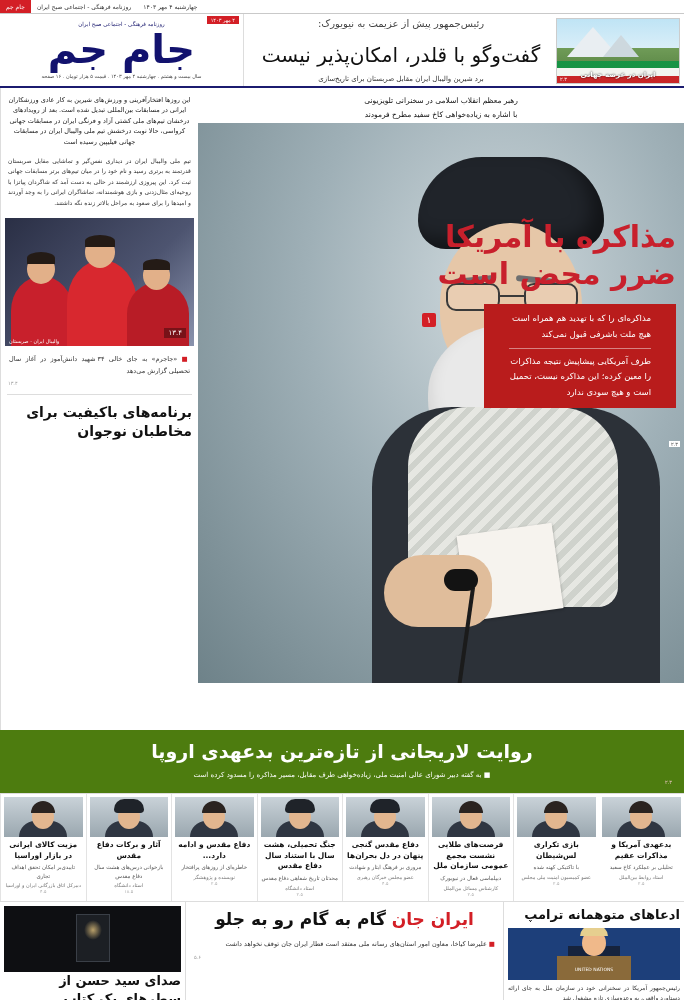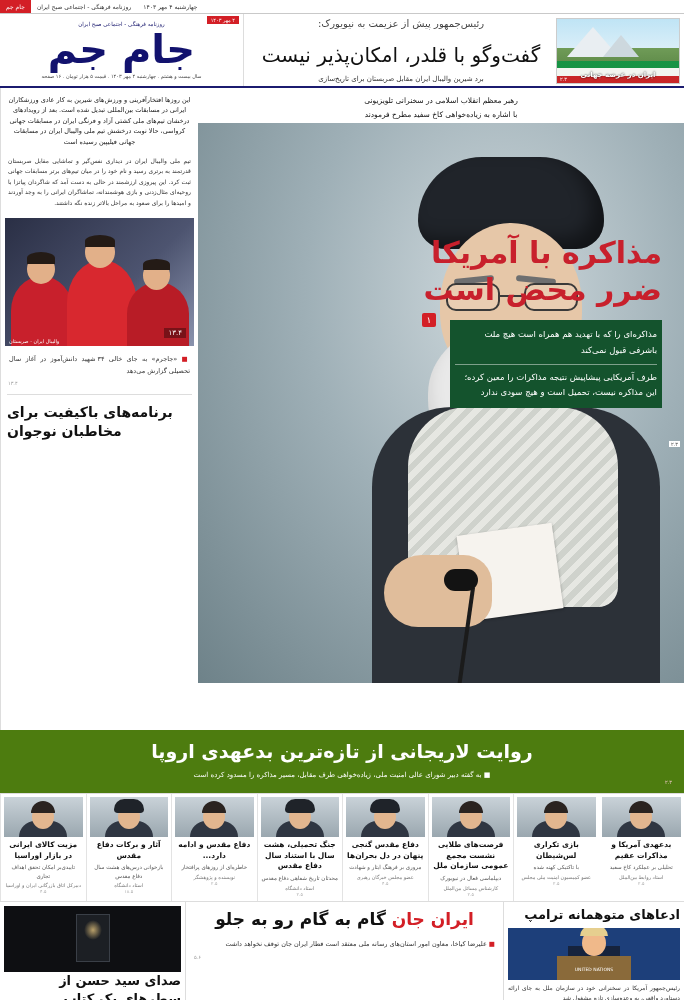--- a/index.html
+++ b/index.html
@@ -103,21 +103,21 @@
   .volley .hr2 { left:80px; bottom:99px; width:30px; height:12px; }
   .volley .hr3 { left:138px; bottom:76px; width:27px; height:11px; }
   .volley .tag { position:absolute; left:4px; bottom:2px; font-size:5px; color:#fff; }
   .volley .badge { position:absolute; right:8px; bottom:8px; font-size:7px; color:#fff; background:rgba(0,0,0,.35); padding:1px 4px; }
 
   .rc-h2 { text-align:center; font-size:17px; font-weight:bold; color:#111; line-height:1.35; padding:4px 2px; }
   .rc-bullet { font-size:6.5px; color:#333; line-height:1.7; text-align:justify; padding:2px 4px 3px; }
   .rc-bullet i { color:#d31f26; font-style:normal; }
   .rc-pg { font-size:5px; color:#999; text-align:left; padding:0 3px 4px; }
   .hr-line { border-top:1px solid #ddd; margin:4px 2px; }
-  .rc-h3 { text-align:left; font-size:14px; font-weight:bold; color:#111; line-height:1.4; padding:4px 2px 2px; }
+  .rc-h3 { text-align:right; font-size:14px; font-weight:bold; color:#111; line-height:1.4; padding:4px 2px 2px; }
 
   
   .lead-top { padding:6px 10px 2px; text-align:center; }
   .lead-kicker { font-size:7.5px; color:#111; line-height:1.8; }
   .photo-wrap { position:relative; width:486px; height:560px; overflow:hidden; }
   .photo-bg {
     position:absolute; inset:0;
     background: radial-gradient(ellipse at 62% 30%, #cfd9dd 0%, #9fb0b7 45%, #6e8289 100%);
   }
   .portrait { position:absolute; right:18px; top:34px; width:300px; height:520px; }
@@ -157,25 +157,25 @@
     position:absolute; left:18px; top:398px; width:108px; height:72px;
     background:#e0bd9b; border-radius:40px 30px 28px 36px;
   }
   .paper {
     position:absolute; left:96px; top:372px; width:96px; height:86px;
     background:#f6f3ee; transform:rotate(-8deg); box-shadow:0 1px 3px rgba(0,0,0,.3);
   }
   .mic-stand { position:absolute; left:96px; top:430px; width:4px; height:130px; background:#1b1b1b; transform:rotate(8deg); }
   .mic-head { position:absolute; left:78px; top:412px; width:34px; height:22px; background:#131313; border-radius:12px; }
 
-  .headline-block { position:absolute; right:22px; top:96px; width:250px; text-align:right;margin-top:16px; }
+  .headline-block { position:absolute; right:8px; top:96px; width:250px; text-align:right; }
   .hl-line { font-size:30px; font-weight:bold; color:#c8202c; line-height:1.22; }
   .hl-box {
-    margin-top:12px; width:212px; background:#14532d; color:#fff;
-    padding:7px 5px; font-size:8.5px; line-height:1.85;
+    margin-top:12px; width:192px; background:#b91c1c; color:#fff;
+    padding:7px 25px; font-size:8.5px; line-height:1.85;
   }
   .hl-box .sep { height:1px; background:rgba(255,255,255,.45); margin:5px 0; }
   .hl-pg { position:absolute; right:4px; top:318px; font-size:5px; color:#444; background:#fff; padding:0 2px; }
   .hl-mark { position:absolute; right:248px; top:190px; width:14px; height:14px; background:#d31f26; border-radius:2px; color:#fff; font-size:9px; text-align:center; line-height:14px; }
 
   
   .banner { background:#4d7c0f; color:#fff; padding:9px 12px 8px; }
   .banner-title { font-size:19px; font-weight:bold; text-align:center; line-height:1.35; }
   .banner-sub { font-size:7px; text-align:center; margin-top:6px; }
   .banner-pg { font-size:5px; color:#f3c9cb; }

